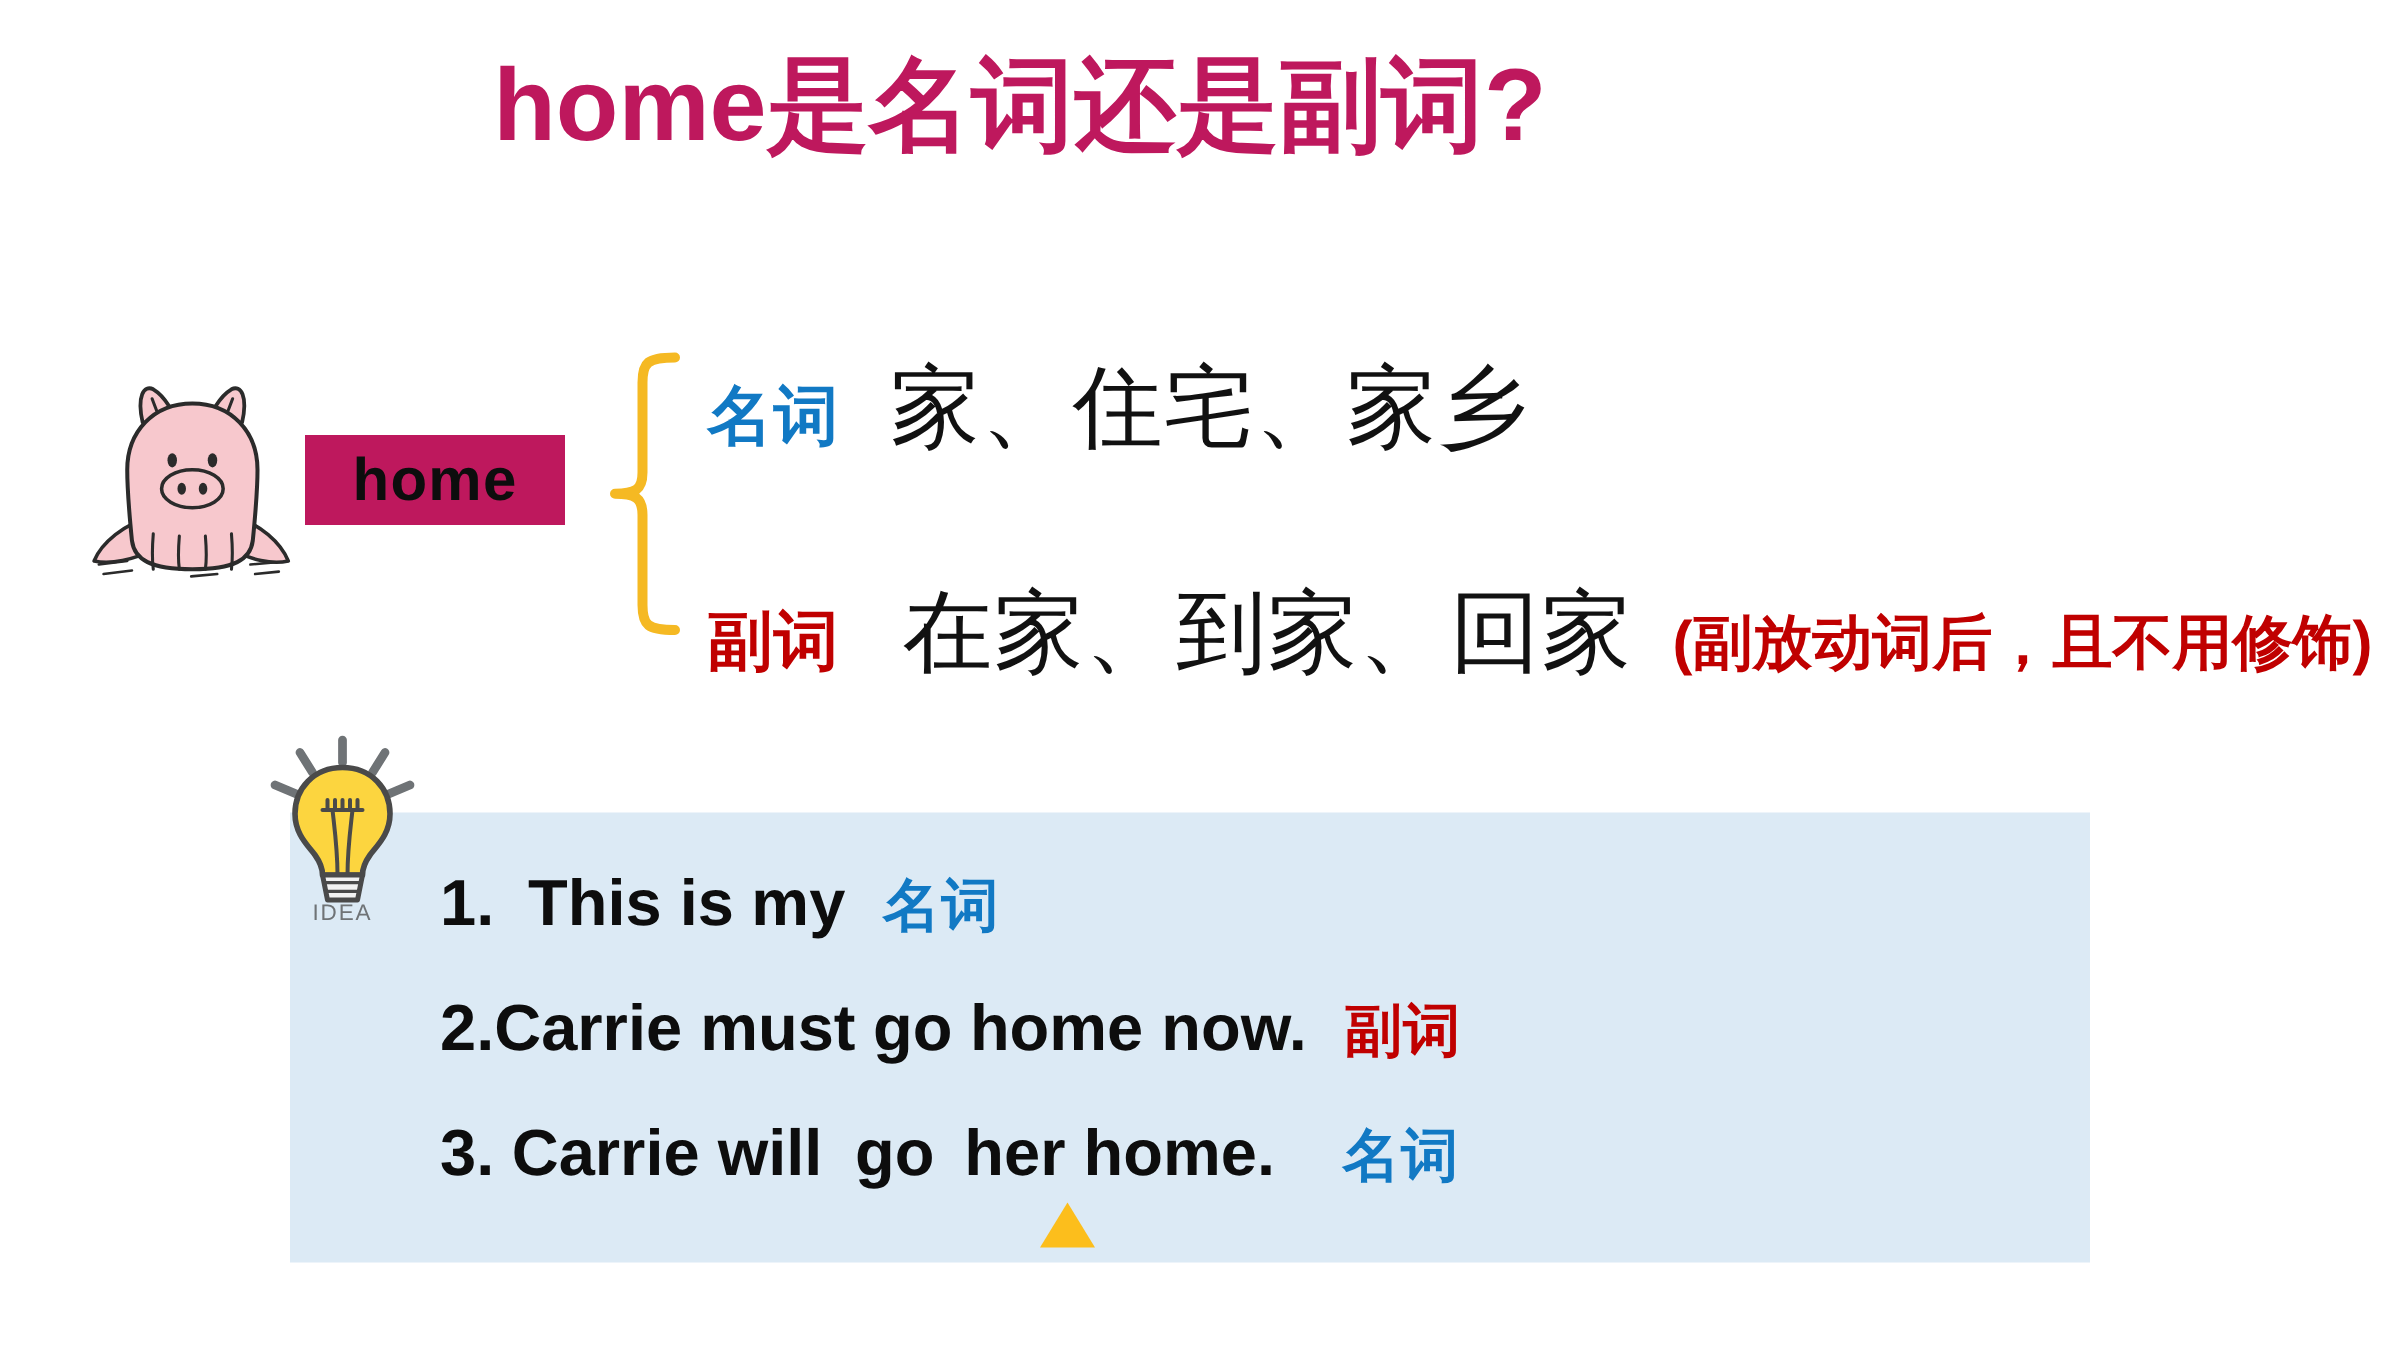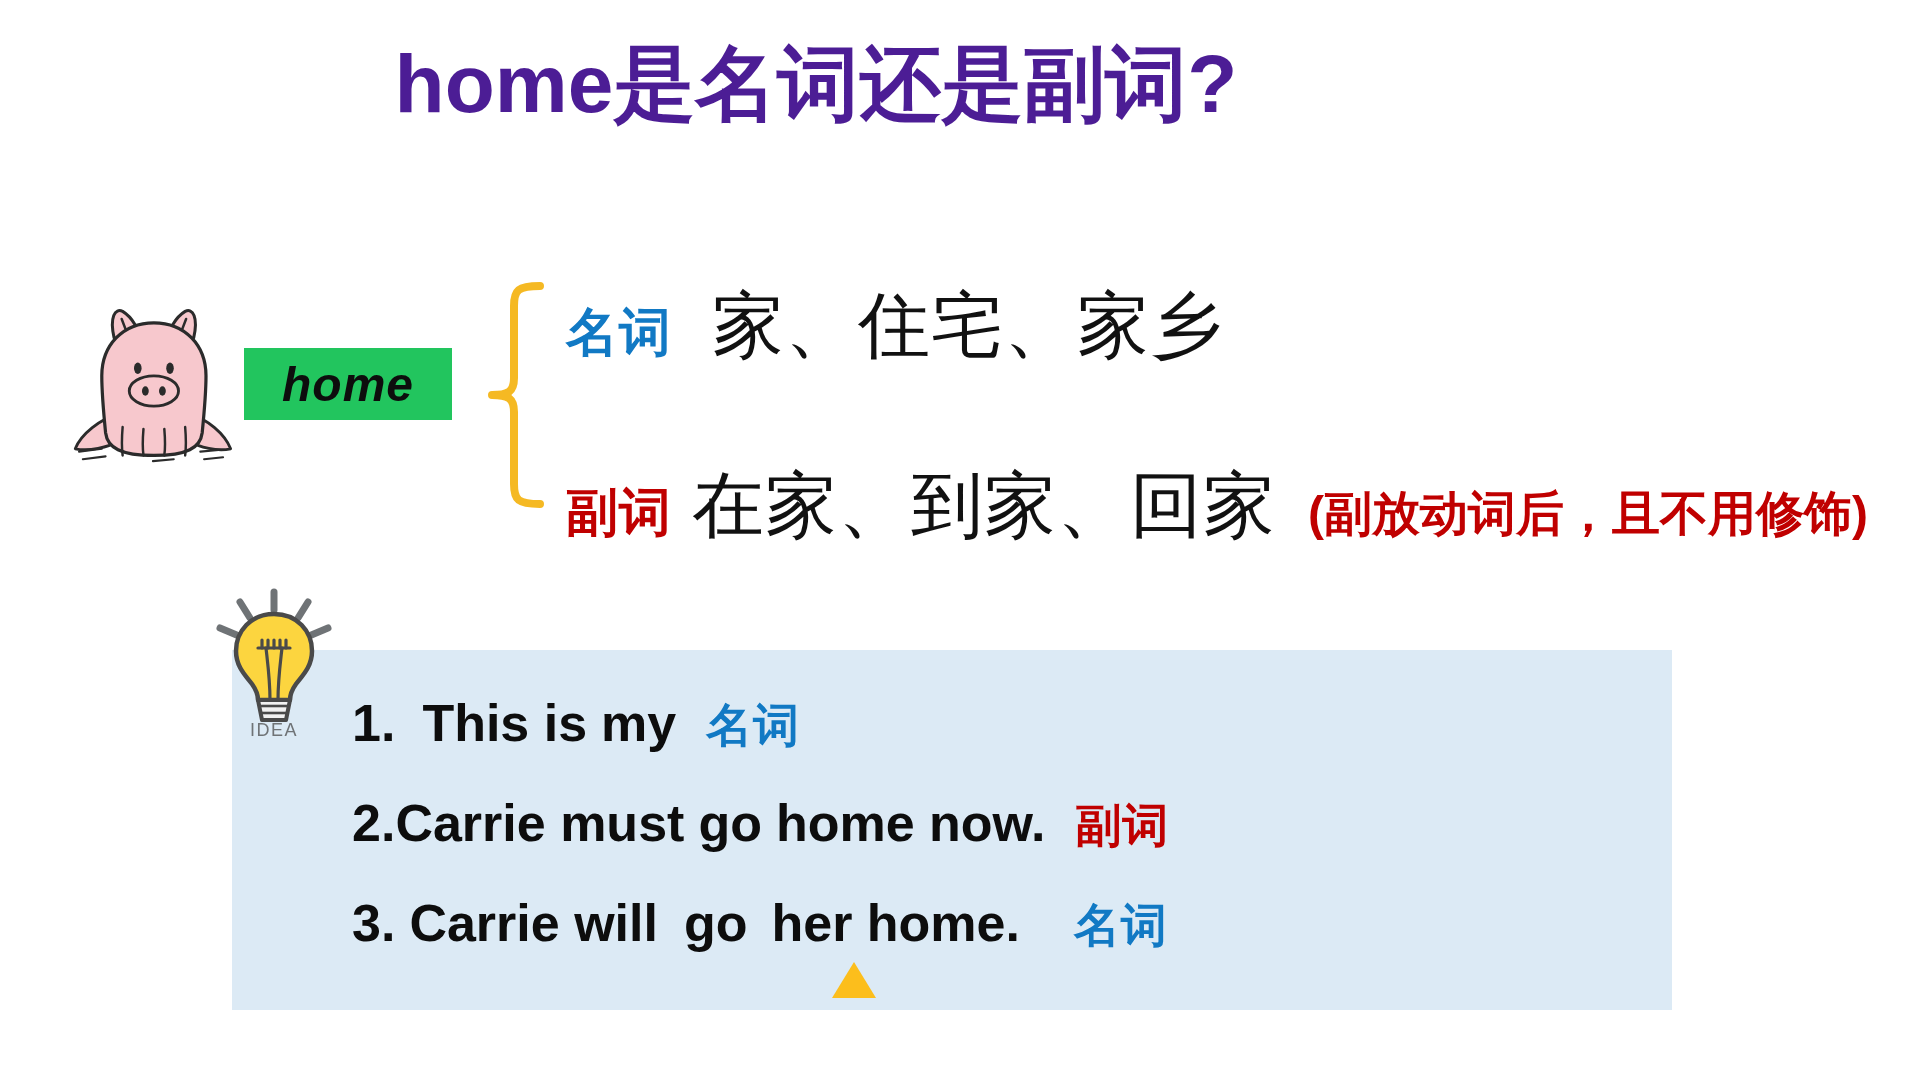--- a/index.html
+++ b/index.html
@@ -17,46 +17,45 @@
 
   
   #slide-title {
     position: absolute;
     top: 30px;
     left: 0;
     width: 1632px;
     text-align: center;
     font-size: 82px;
     font-weight: bold;
-    color: #4c1d95;
+    color: #be185d;
     letter-spacing: 0px;
     white-space: nowrap;
   }
 
   
   #pig-illustration {
     position: absolute;
     left: 62px;
     top: 292px;
     width: 180px;
     height: 180px;
   }
 
   
   #home-keyword-box {
     position: absolute;
     left: 244px;
     top: 348px;
     width: 208px;
     height: 72px;
-    background: #22c55e;
+    background: #be185d;
     display: flex;
     align-items: center;
     justify-content: center;
-    font-style: italic;
   }
   #home-keyword-box .kw {
     font-size: 48px;
     font-weight: bold;
     color: #0d0d0d;
     letter-spacing: 1px;
   }
 
   
   #yellow-brace {
@@ -85,21 +84,21 @@
   .pos-label.noun   { color: #1179c4; }
   .pos-label.adverb { color: #c00000; }
 
   .meaning {
     font-size: 72px;
     font-weight: 400;
     color: #111111;
     margin-left: 40px;
     letter-spacing: 1px;
   }
-  #adverb-row .meaning { margin-left: 20px; }
+  #adverb-row .meaning { margin-left: 50px; }
 
   .note {
     font-size: 48px;
     font-weight: bold;
     letter-spacing: 0px;
   }
   .note.noun   { color: #1179c4; margin-left: 74px; }
   .note.adverb { color: #c00000; margin-left: 32px; }
 
   

